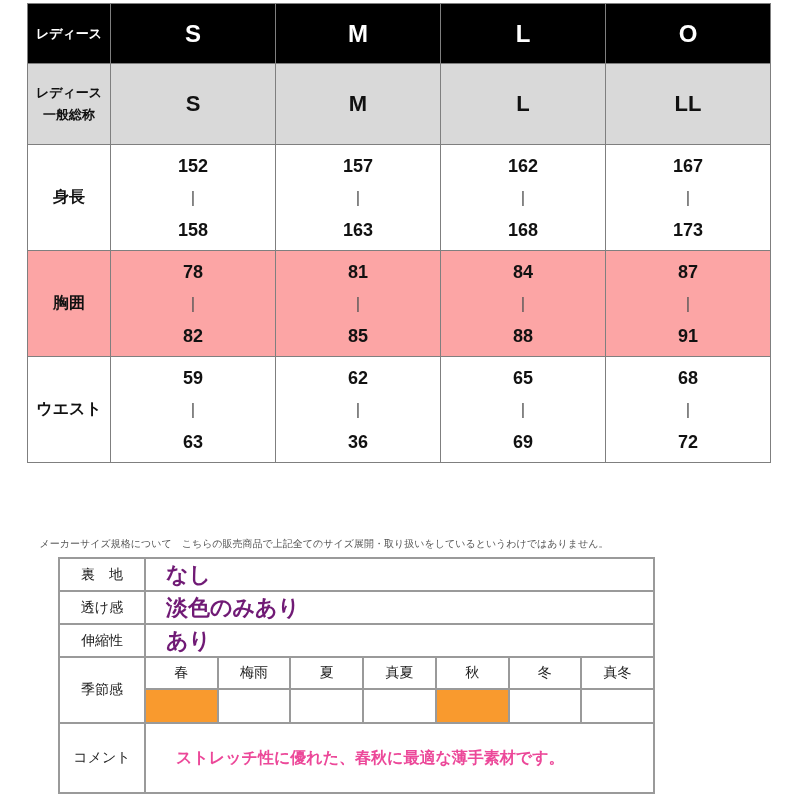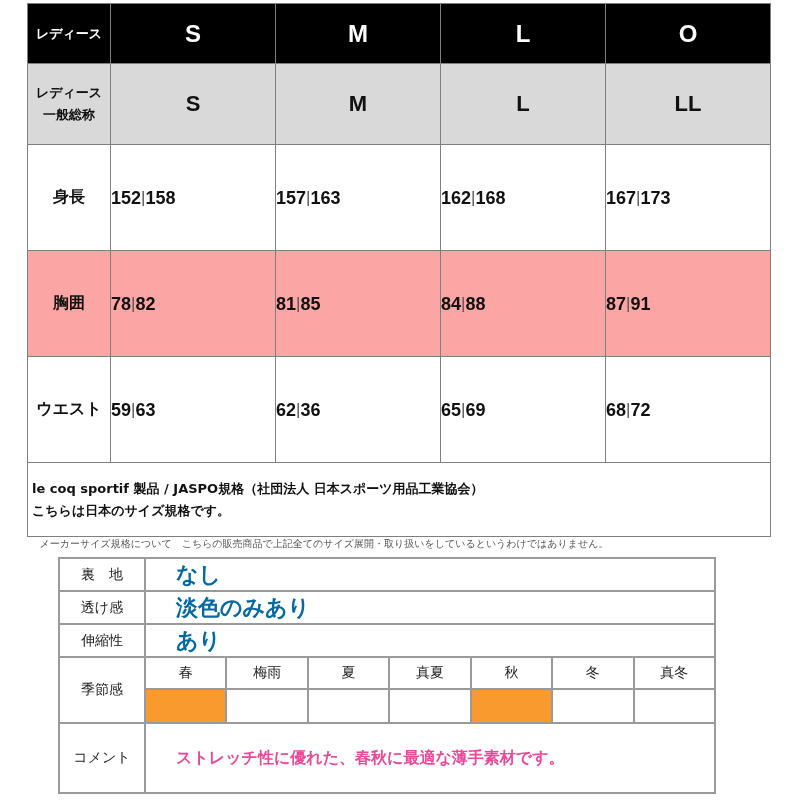--- a/index.html
+++ b/index.html
@@ -18,39 +18,39 @@
   .size-table col.cn { width: 165px; }
   .row-head td { background: #000; color: #fff; height: 60px; border-color: #7f7f7f; }
   .row-head td.label { font-size: 13px; font-weight: bold; }
   .row-head td.size { font-size: 24px; font-weight: bold; font-family: "Liberation Sans", sans-serif; }
   .row-gen td { background: #d9d9d9; height: 81px; }
   .row-gen td.label { font-size: 13px; font-weight: bold; line-height: 22px; }
   .row-gen td.size { font-size: 22px; font-weight: bold; font-family: "Liberation Sans", sans-serif; }
   .row-meas td { height: 106px; }
   .row-meas.gray td { background: #fca5a5; }
   .row-meas td.label { font-size: 16px; font-weight: bold; }
-  .range { display: flex; flex-direction: row; align-items: center; font-family: "Liberation Sans", sans-serif; font-weight: bold; font-size: 18px; line-height: 32px; }
+  .range { display: flex; flex-direction: column; align-items: center; font-family: "Liberation Sans", sans-serif; font-weight: bold; font-size: 18px; line-height: 32px; }
   .range .sep { font-weight: normal; color: #555; font-size: 17px; }
   .row-note td { height: 74px; text-align: left; padding-left: 4px; font-size: 13px; font-weight: bold; line-height: 22px; border-right-color: #7f7f7f; }
 
   .disclaimer {
     position: absolute; left: 0; top: 537px; width: 648px; text-align: center;
     font-size: 10px; color: #555;
   }
 
   
   .spec-table {
-    position: absolute; left: 58px; top: 557px; width: 658px;
+    position: absolute; left: 58px; top: 557px; width: 597px;
     border-collapse: collapse; table-layout: fixed;
     border: 2px solid #9a9a9a;
   }
   .spec-table td { border: 2px solid #9a9a9a; vertical-align: middle; }
   .spec-table col.k { width: 86px; }
   .spec-table td.key { text-align: center; font-size: 14px; color: #222; }
-  .spec-table td.val { font-size: 22px; font-weight: bold; padding-left: 30px; color: #0369a1; }
+  .spec-table td.val { font-size: 22px; font-weight: bold; padding-left: 20px; color: #701a75; }
   .spec-row td { height: 33px; }
   .season-name { text-align: center; font-size: 14px; height: 32px; color: #222; }
   .season-mark { height: 34px; }
   .season-mark.on { background: #f99a2e; }
   .comment-row td { height: 70px; }
   .comment-row td.comment { font-size: 16px; font-weight: bold; padding-left: 30px; color: #ec4899; }
 </style>
 </head>
 <body>
 
@@ -170,26 +170,20 @@
         </td>
     <td>
           <div class="range">
             <span>68</span>
             <span class="sep">|</span>
             <span>72</span>
           </div>
         </td>
   </tr>
 
-  <tr class="row-note">
-    <td colspan="5">
-      <div>le coq sportif 製品 / JASPO規格（社団法人 日本スポーツ用品工業協会）</div>
-      <div>こちらは日本のサイズ規格です。</div>
-    </td>
-  </tr>
 </tbody>
   </table>
 
 <div class="disclaimer">メーカーサイズ規格について　こちらの販売商品で上記全てのサイズ展開・取り扱いをしているというわけではありません。</div>
 
 <table class="spec-table">
   <colgroup>
       <col class="k">
       <col>
       <col>

